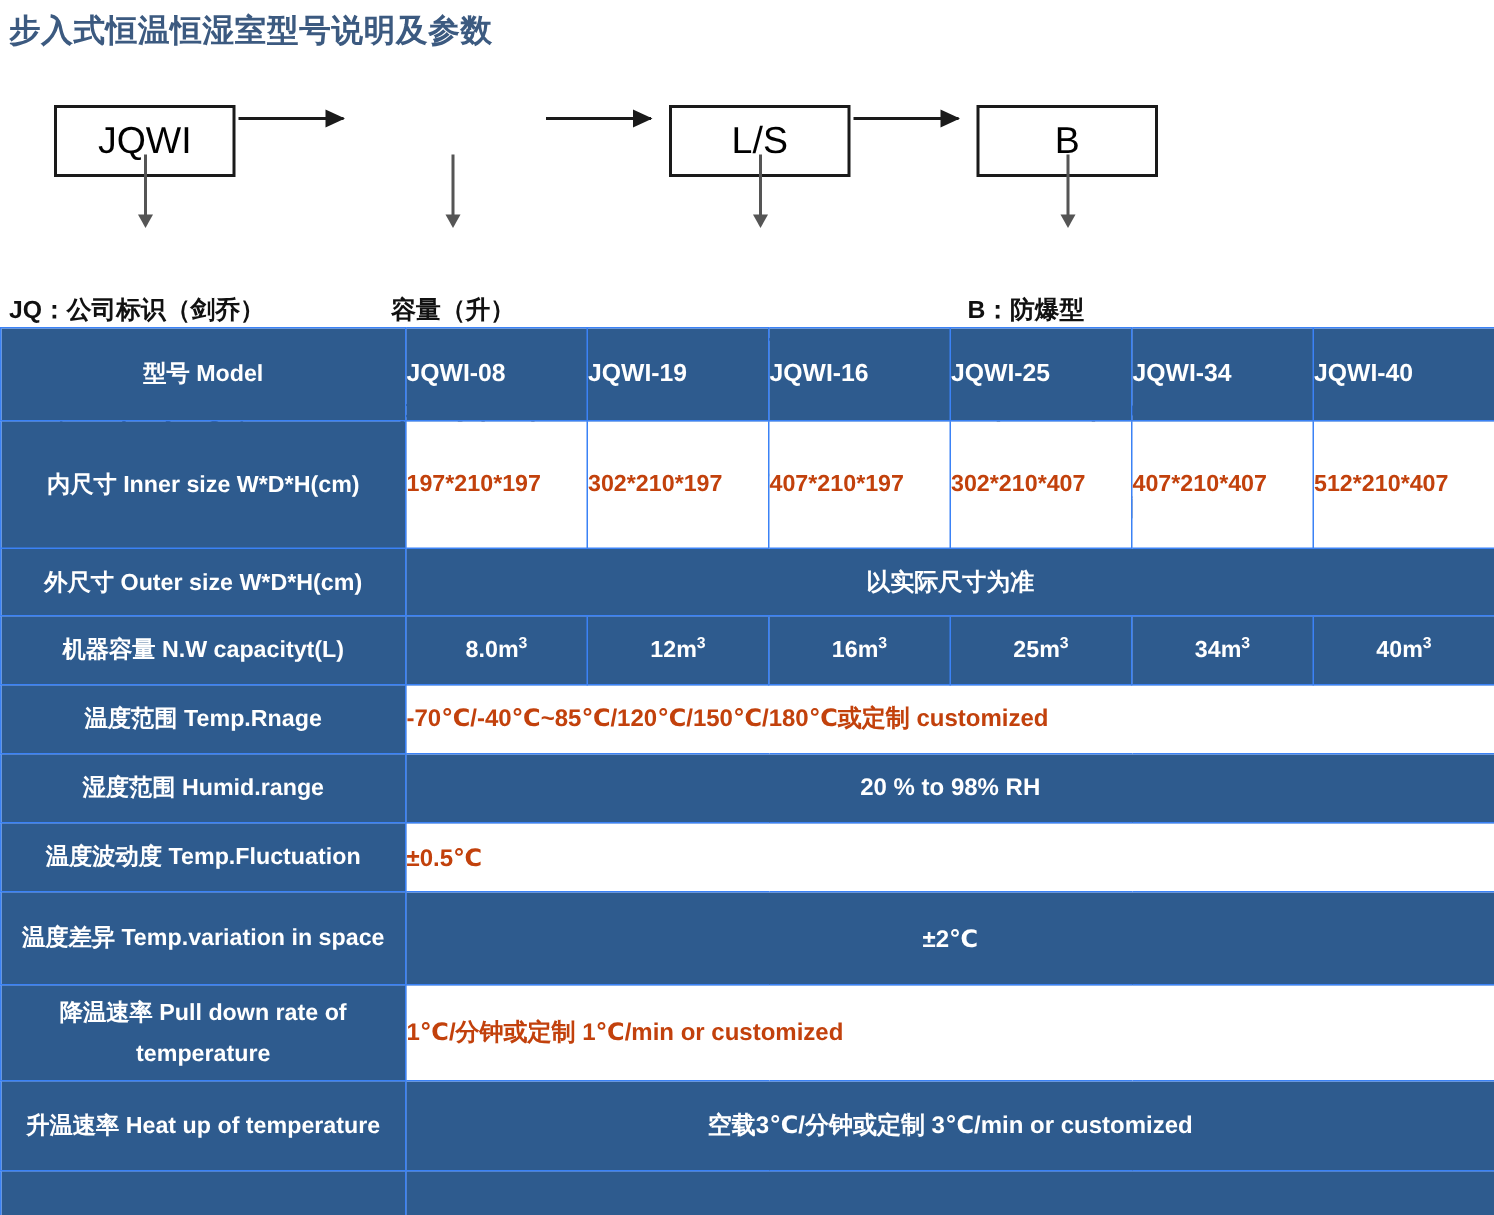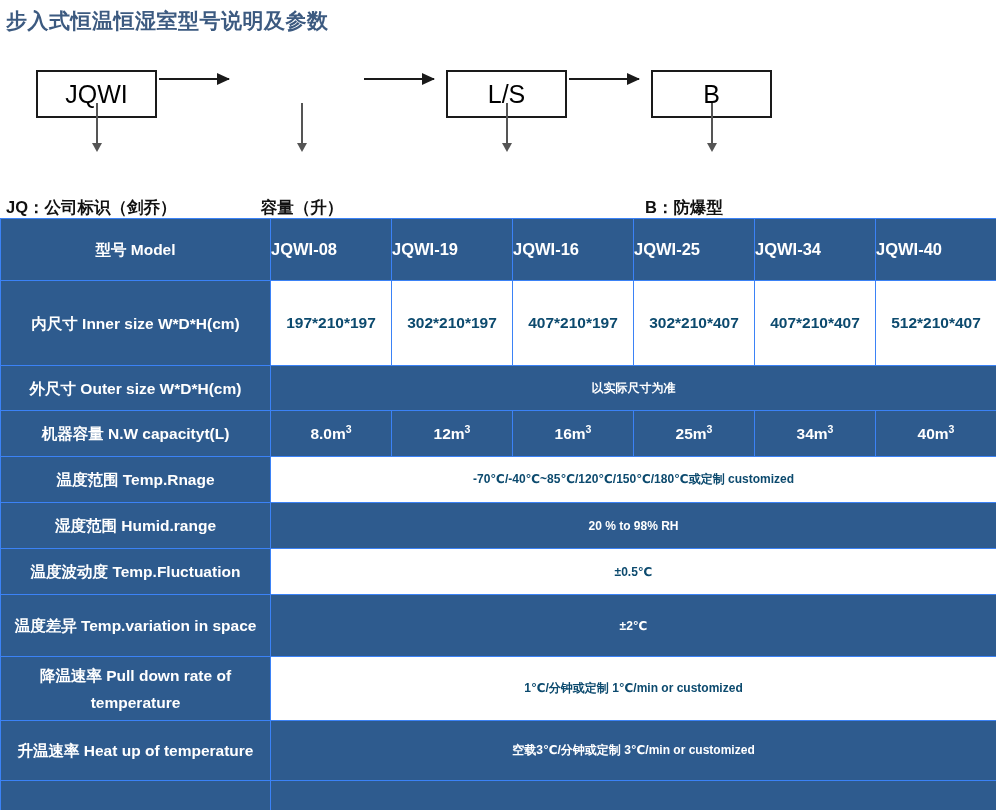--- a/index.html
+++ b/index.html
@@ -119,37 +119,37 @@
     background: #2e5b8e;
     color: #ffffff;
     font-size: 16.5px;
     font-weight: bold;
     text-align: left;
     vertical-align: middle;
     padding: 6px 2px;
   }
   .cell-white {
     background: #ffffff;
-    color: #0c4a6e;
+    color: #c2410c;
     font-size: 15.5px;
     font-weight: bold;
-    text-align: center;
+    text-align: left;
     vertical-align: middle;
     padding: 6px 1px;
   }
   .cell-blue {
     background: #2e5b8e;
     color: #ffffff;
     font-size: 15.5px;
     font-weight: bold;
     text-align: center;
     vertical-align: middle;
     padding: 6px 1px;
   }
-  .cell-white.big, .cell-blue.big { font-size: 12px; }
+  .cell-white.big, .cell-blue.big { font-size: 16px; }
   sup { font-size: 0.68em; vertical-align: super; }
   .row-h-hdr   > td { height: 61px; }
   .row-h-inner > td { height: 84px; }
   .row-h-outer > td { height: 44px; }
   .row-h-cap   > td { height: 45px; }
   .row-h-std   > td { height: 45px; }
   .row-h-two   > td { height: 61px; }
   .row-h-pd    > td { height: 63px; }
   .row-h-hu    > td { height: 59px; }
   .row-h-last  > td { height: 40px; }

